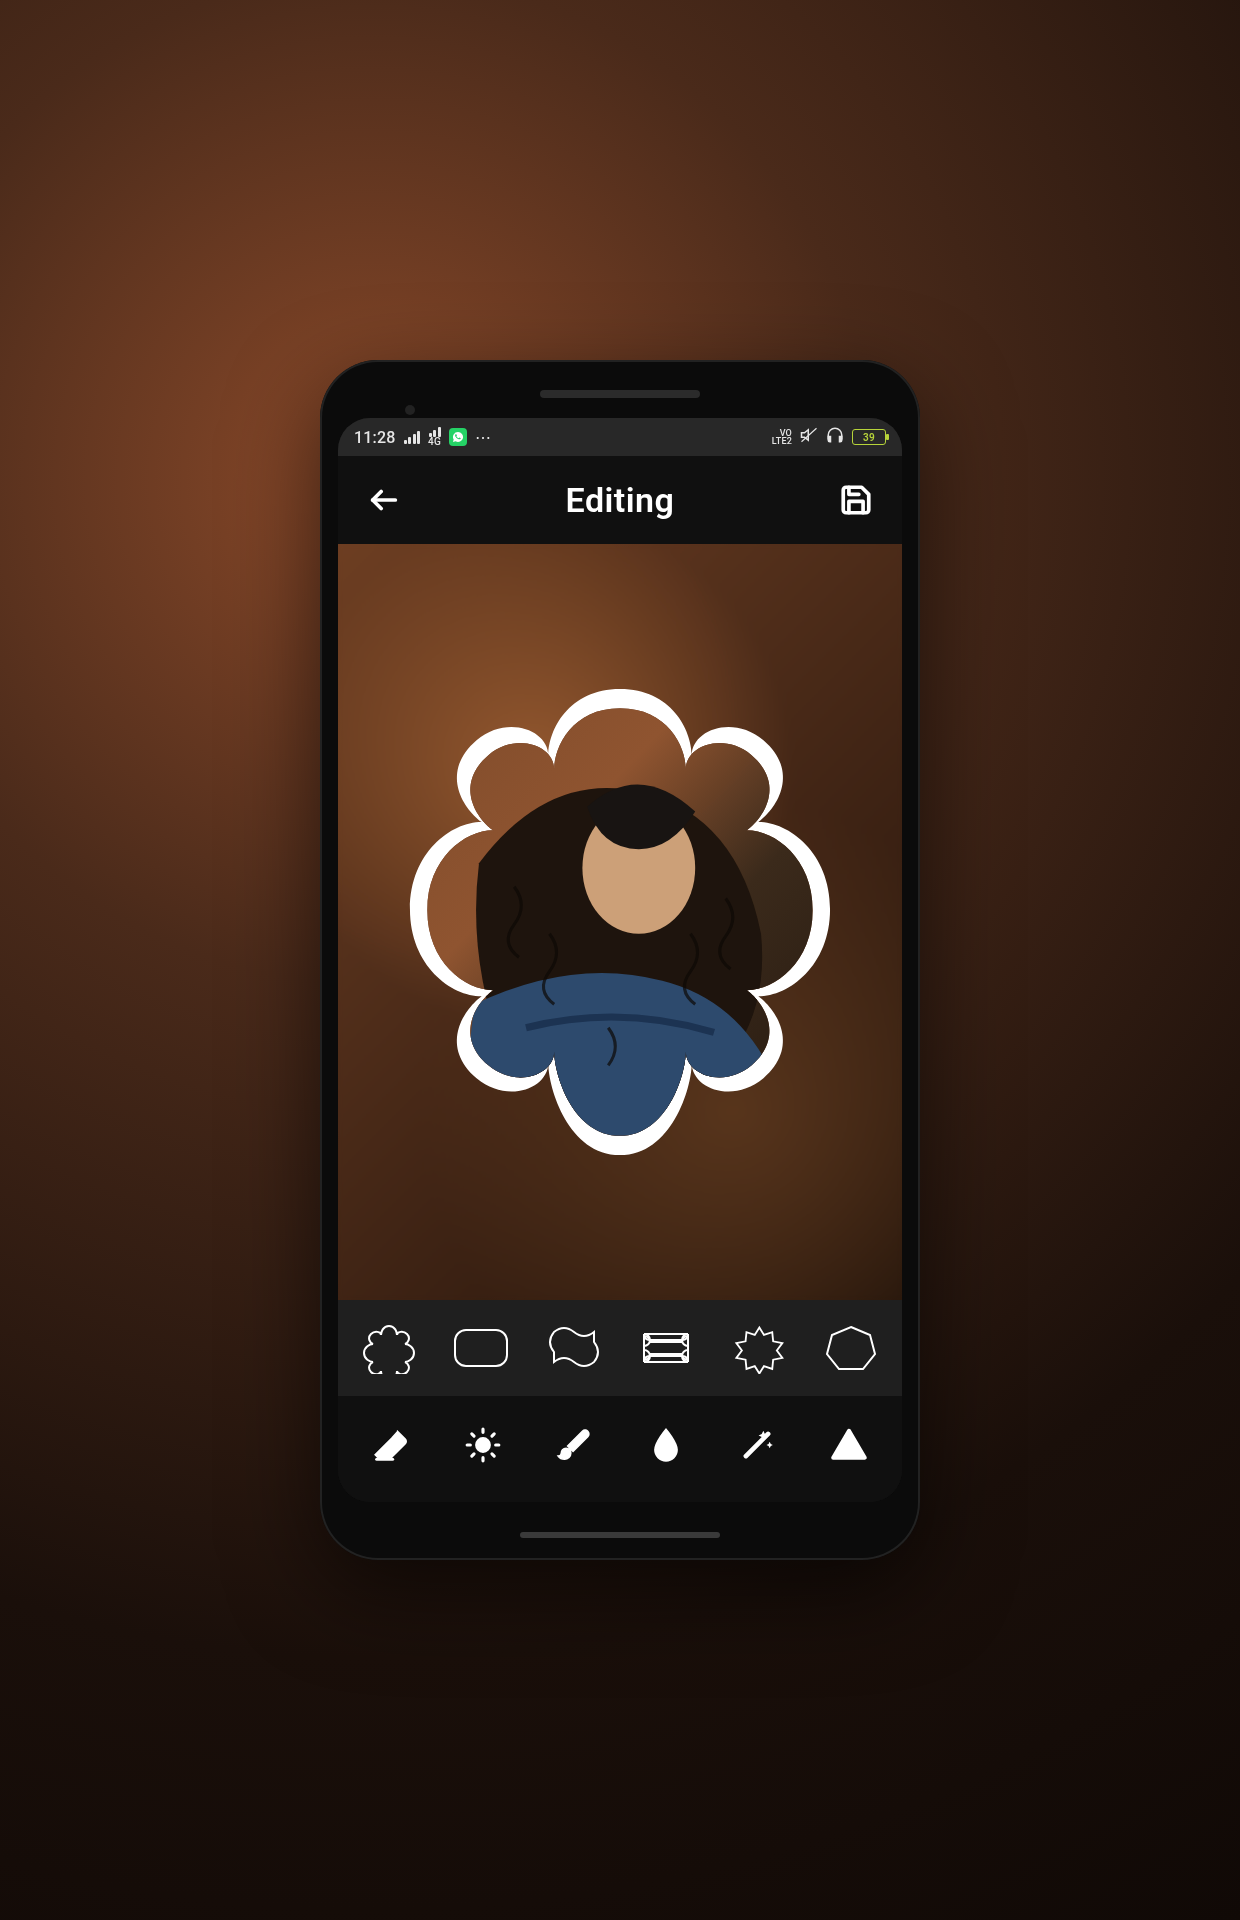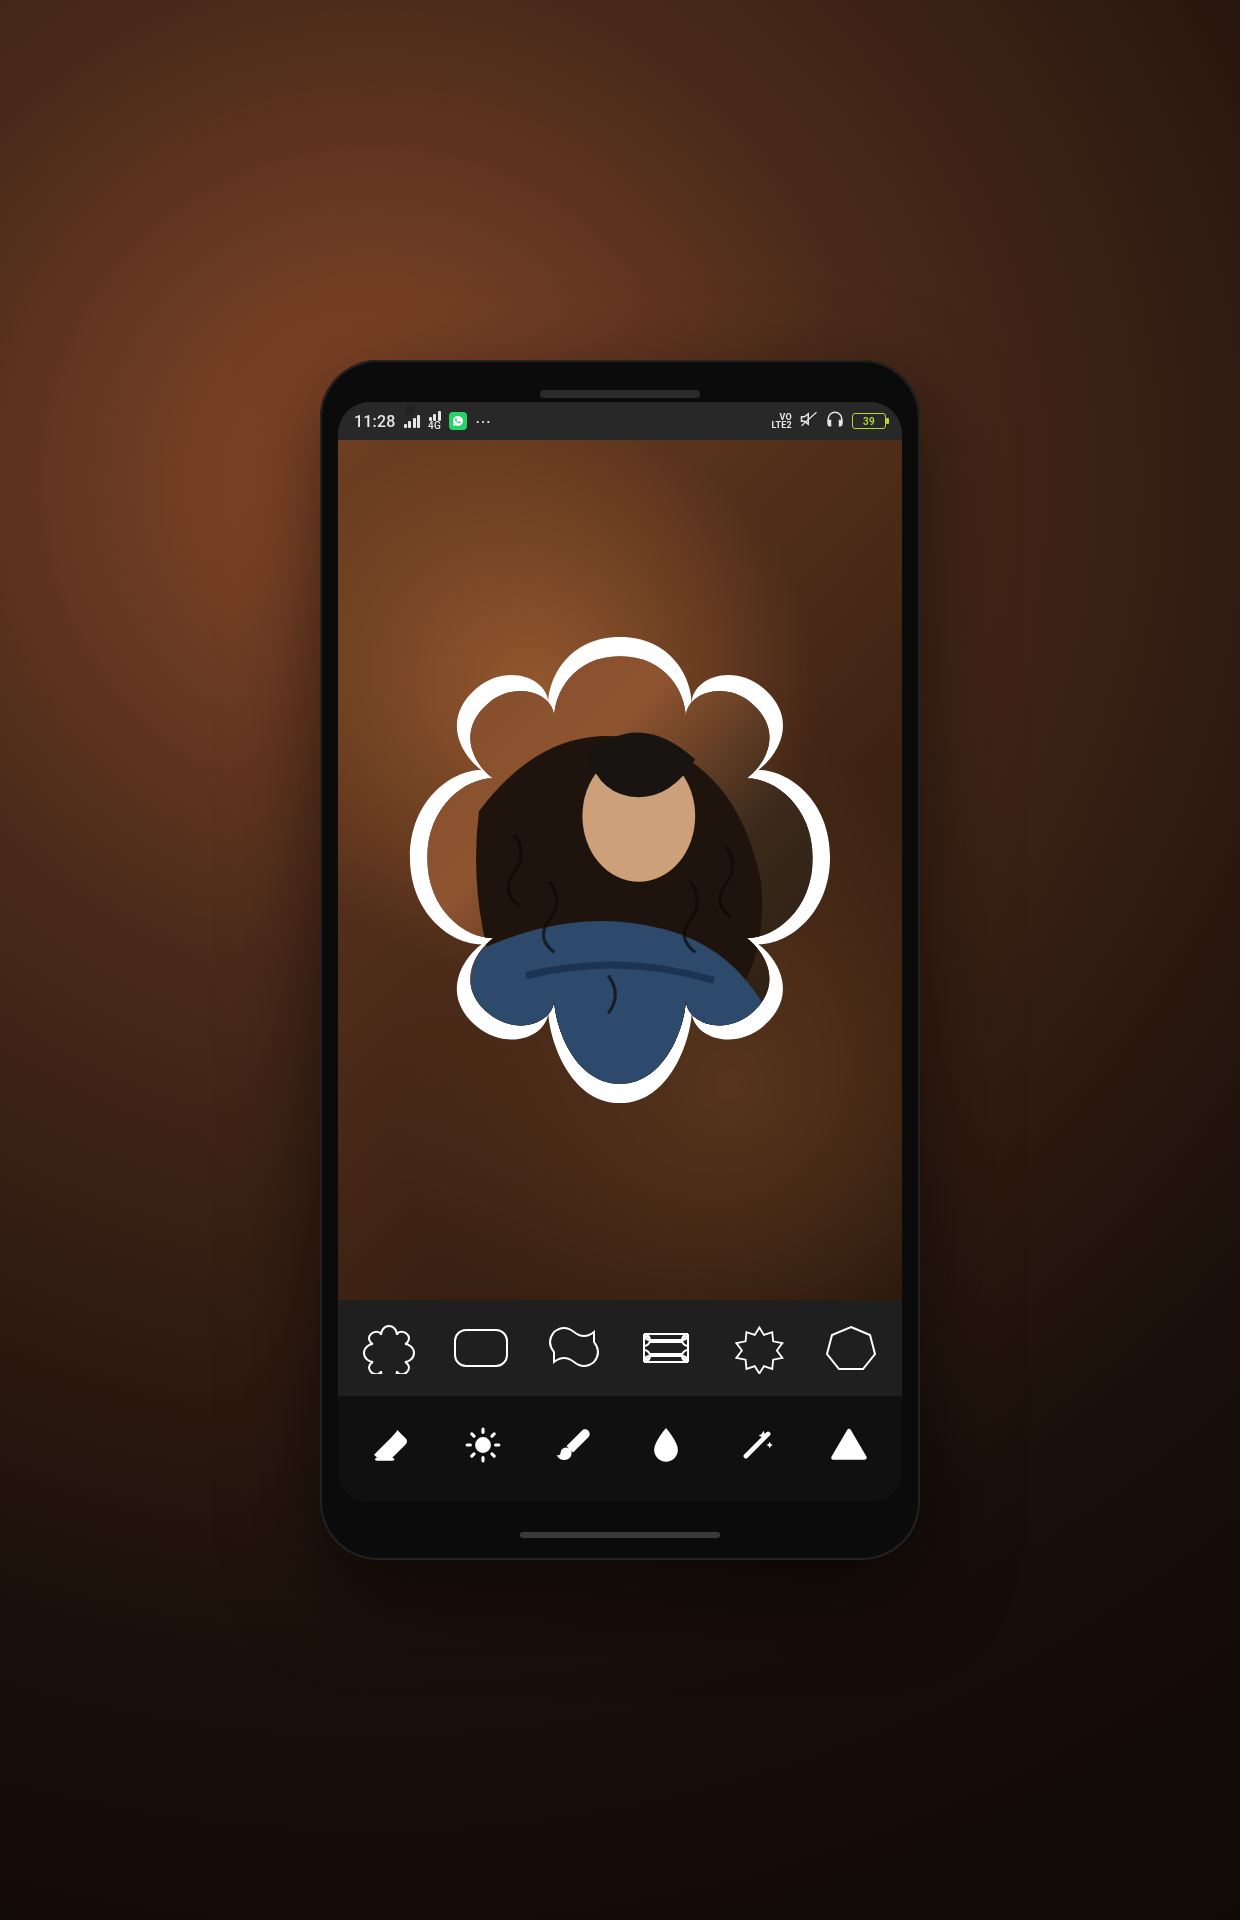--- a/index.html
+++ b/index.html
@@ -26,21 +26,21 @@
     width: 160px; height: 8px; background: #2b2b2b; border-radius: 4px;
   }
   .phone::after {
     content: ""; position: absolute; bottom: 22px; left: 50%; transform: translateX(-50%);
     width: 200px; height: 6px; background: #3a3a3a; border-radius: 3px;
   }
   .cam { position: absolute; top: 45px; left: 85px; width: 10px; height: 10px; background: #222; border-radius: 50%; }
 
   .screen {
     flex: 1 1 auto;
-    margin-top: 24px; margin-bottom: 40px;
+    margin-top: 40px; margin-bottom: 40px;
     background: #141414;
     border-radius: 32px;
     overflow: hidden;
     display: flex; flex-direction: column;
   }
 
   
   .statusbar {
     height: 38px; padding: 0 16px;
     background: #282828;
@@ -150,40 +150,56 @@
           <span class="net4g">4G</span>
         </span>
         <span class="wa">
           <svg viewBox="0 0 24 24">
               <path d="M12 2a10 10 0 0 0-8.7 15L2 22l5.2-1.3A10 10 0 1 0 12 2zm5 13.3c-.2.6-1.3 1.2-1.8 1.2-.5 0-1 .2-3.3-.7-2.8-1.1-4.5-4-4.6-4.2-.1-.2-1.1-1.4-1.1-2.7s.7-1.9 1-2.2c.2-.2.5-.3.7-.3h.5c.2 0 .4 0 .6.5.2.5.8 1.9.8 2s.1.3 0 .4c-.1.2-.2.3-.3.4l-.4.5c-.1.1-.3.3-.1.6.2.3.8 1.3 1.7 2.1 1.2 1 2.1 1.3 2.4 1.4.3.1.4.1.6-.1l.8-.9c.2-.2.4-.2.6-.1l1.9.9c.2.1.4.2.4.3s0 .7-.2 1.3z"></path>
             </svg>
         </span>
         <span class="dots">⋯</span>
       </div>
       <div class="sb-right">
-        <span class="volte" style="white-space:pre;font-weight:bold;">VO
+        <span class="volte" style="white-space:pre;">VO
 LTE2</span>
         <span>
           <svg width="18" height="18" viewBox="0 0 24 24" stroke="#e6e6e6" fill="none" stroke-width="2">
               <path d="M11 5 6 9H2v6h4l5 4V5z"></path>
               <path d="m22 3-20 18" stroke-width="1.5"></path>
             </svg>
         </span>
         <span>
           <svg width="18" height="18" viewBox="0 0 24 24" stroke="#e6e6e6" fill="none" stroke-width="2">
               <path d="M3 18v-6a9 9 0 0 1 18 0v6"></path>
               <path d="M21 19a2 2 0 0 1-2 2h-1v-7h3zM3 19a2 2 0 0 0 2 2h1v-7H3z" fill="#e6e6e6"></path>
             </svg>
         </span>
         <span class="batt">
           <span>39</span>
         </span>
       </div>
     </div>
 
+    <div class="appbar">
+      <div class="iconbtn">
+        <svg viewBox="0 0 24 24">
+            <path d="M20 12H4"></path>
+            <path d="m10 6-6 6 6 6"></path>
+          </svg>
+      </div>
+      <div class="title">Editing</div>
+      <div class="iconbtn">
+        <svg viewBox="0 0 24 24">
+            <path d="M19 21H5a2 2 0 0 1-2-2V5a2 2 0 0 1 2-2h11l5 5v11a2 2 0 0 1-2 2z"></path>
+            <path d="M17 21v-8H7v8"></path>
+            <path d="M7 3v5h7"></path>
+          </svg>
+      </div>
+    </div>
 
     <div class="canvas">
       <div class="blurlayer"></div>
       <div class="sticker">
         <svg viewBox="0 0 200 210">
           <defs>
             <linearGradient id="grad1" x1="0" y1="0" x2="1" y2="1">
               <stop offset="0%" stop-color="#7a4a2c"></stop>
               <stop offset="35%" stop-color="#8d5432"></stop>
               <stop offset="60%" stop-color="#3a2a1c"></stop>

